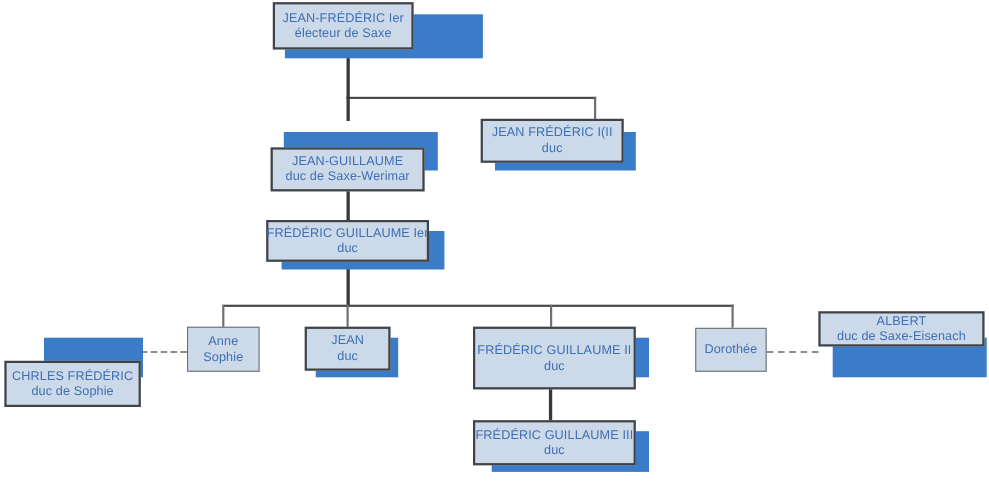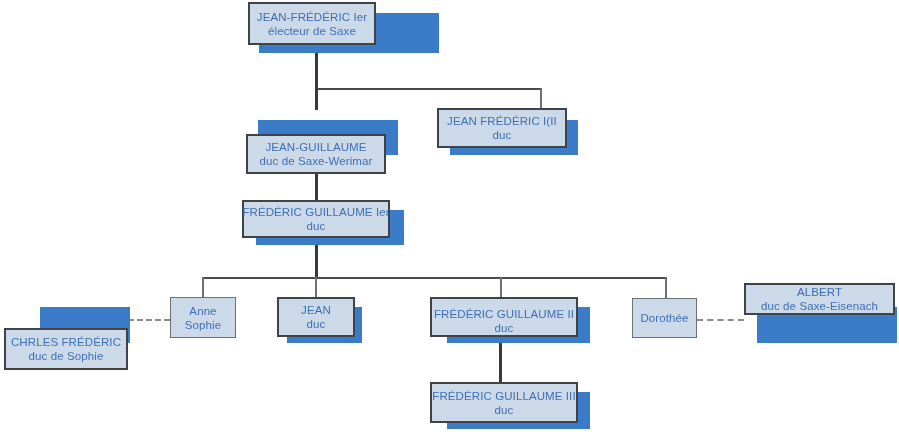--- a/index.html
+++ b/index.html
@@ -127,21 +127,21 @@
   <div class="node plain" style="left:170px; top:297px; width:66px; height:41px;">
     <span class="l1">Anne</span>
     <span class="l2">Sophie</span>
   </div>
 
   <div class="node" style="left:277px; top:297px; width:78px; height:40px;">
     <span class="l1">JEAN</span>
     <span class="l2">duc</span>
   </div>
 
-  <div class="node" style="left:430px; top:297px; width:148px; height:40px;justify-content:flex-end;">
+  <div class="node" style="left:430px; top:297px; width:148px; height:57px;">
     <span class="l1">FRÉDÉRIC GUILLAUME II</span>
     <span class="l2">duc</span>
   </div>
 
   <div class="node plain" style="left:632px; top:298px; width:65px; height:40px;">
     <span class="l1">Dorothée</span>
   </div>
 
   <div class="node" style="left:744px; top:283px; width:151px; height:32px;">
     <span class="l1">ALBERT</span>

